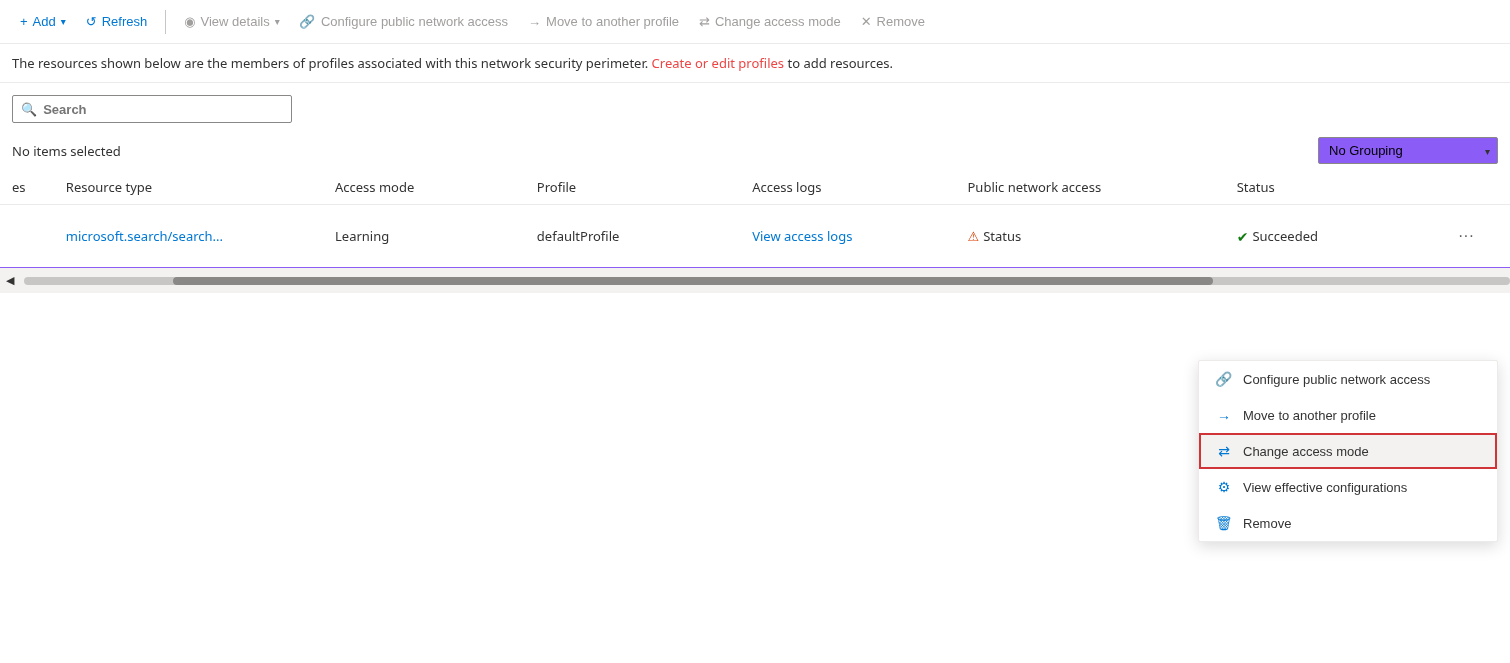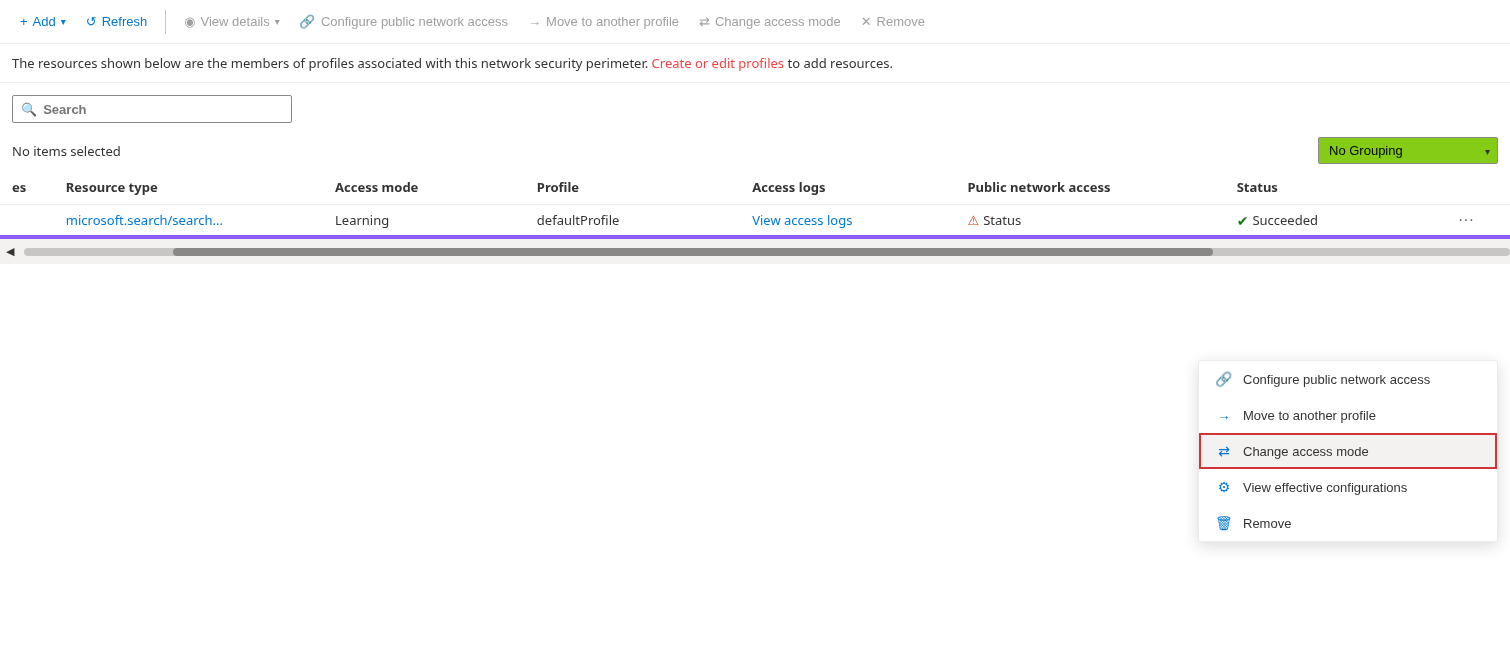--- a/index.html
+++ b/index.html
@@ -73,21 +73,21 @@
     .grouping-select-wrapper {
       position: relative;
       display: inline-block;
     }
     .grouping-select-wrapper select {
       appearance: none;
       border: 1px solid #8a8886;
       border-radius: 2px;
       padding: 5px 19px 5px 10px;
       font-size: 13px;
-      background: #84cc16;
+      background: #8b5cf6;
       cursor: pointer;
       min-width: 180px;
     }
     .grouping-chevron {
       position: absolute;
       right: 8px;
       top: 50%;
       transform: translateY(-50%);
       pointer-events: none;
       color: #333;
@@ -99,31 +99,31 @@
       padding: 0 0 0 0;
     }
     table {
       width: 100%;
       border-collapse: collapse;
       min-width: 900px;
     }
     thead th {
       text-align: left;
       padding: 8px 12px;
-      font-weight: 700;
+      font-weight: 400;
       font-size: 13px;
       color: #333;
       border-bottom: 1px solid #edebe9;
       white-space: nowrap;
     }
     tbody td {
-      padding: 4px 12px;
-      font-size: 13px;
-      color: #333;
-      border-bottom: 4px solid #8b5cf6;
+      padding: 20px 12px;
+      font-size: 13px;
+      color: #333;
+      border-bottom: 1px solid #8b5cf6;
       white-space: nowrap;
     }
     .resource-type-link { color: #0078d4; text-decoration: none; }
     .access-logs-link { color: #0078d4; text-decoration: none; }
     .status-succeeded { display: flex; align-items: center; gap: 4px; color: #333; }
     .status-icon-green { color: #107c10; font-size: 14px; }
     .public-access-warning { display: flex; align-items: center; gap: 4px; }
     .warning-icon { color: #d83b01; }
     .more-btn {
       background: none;

